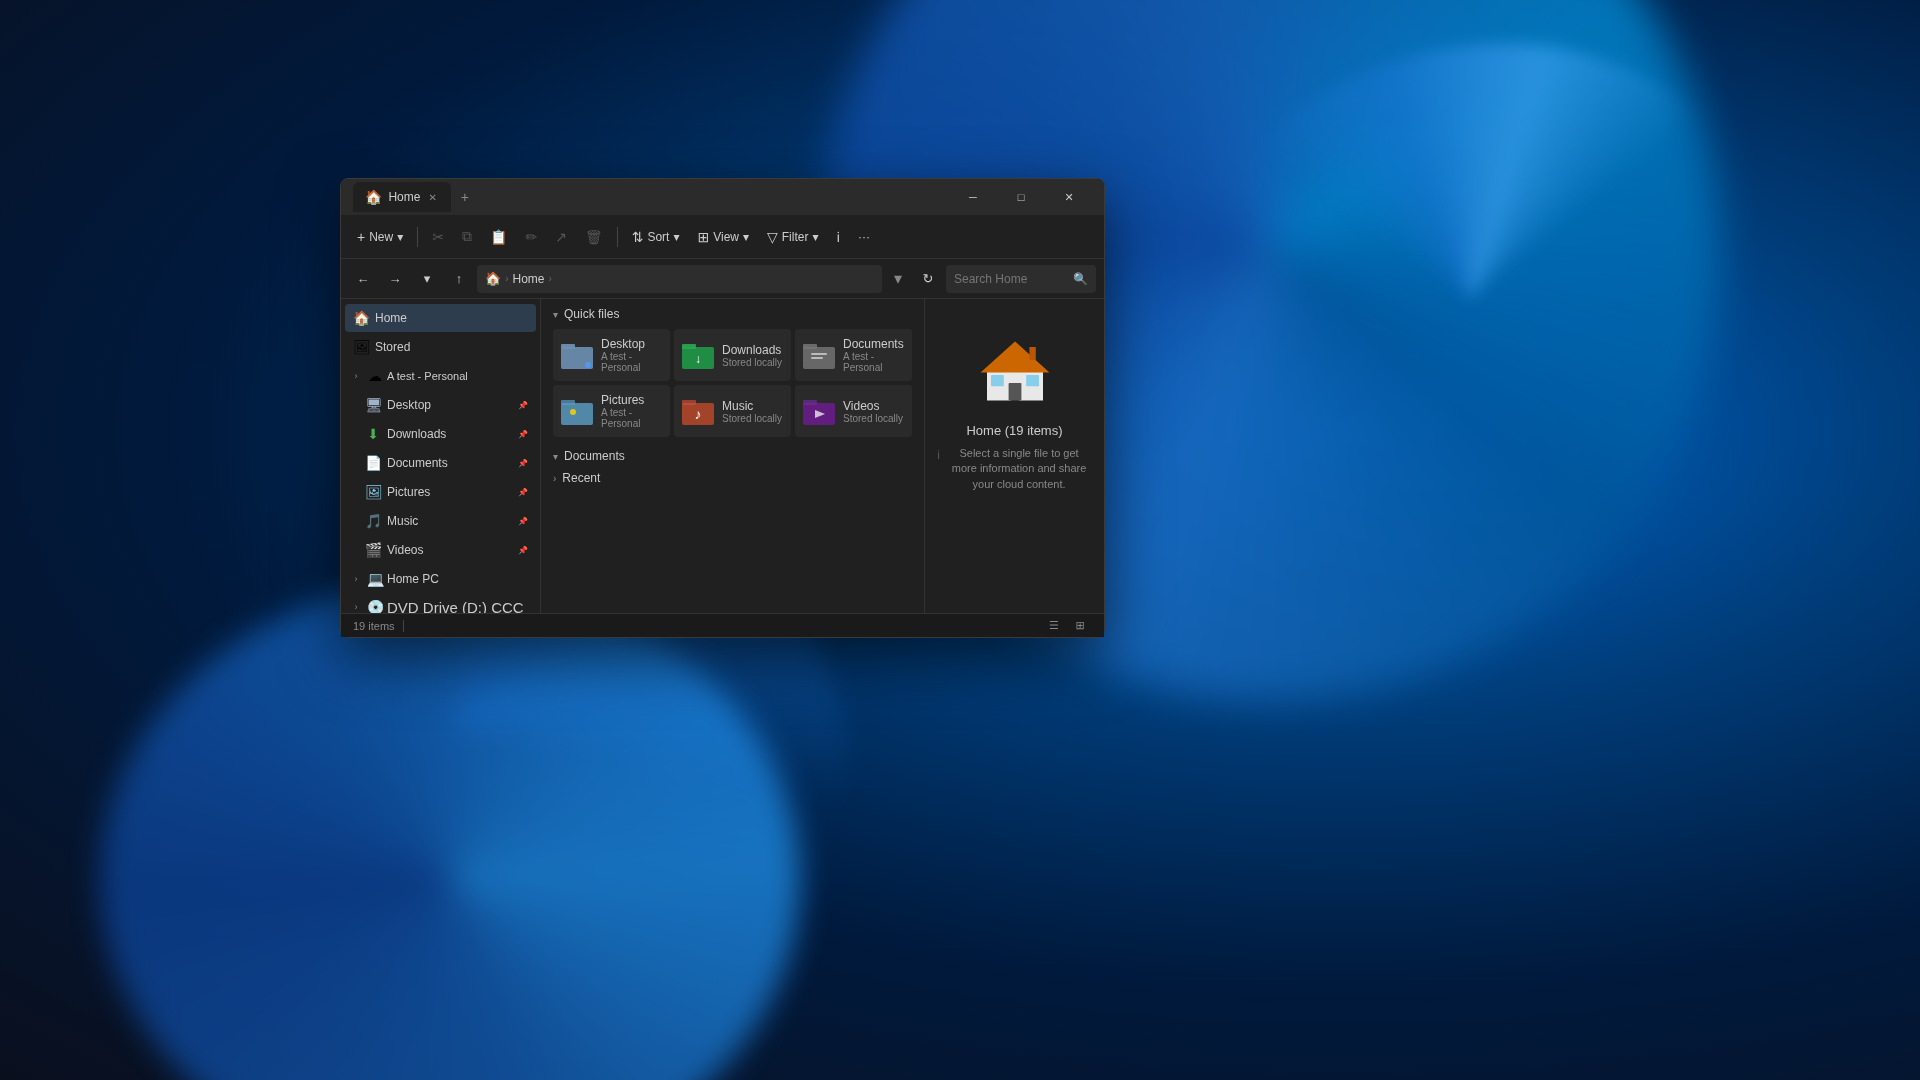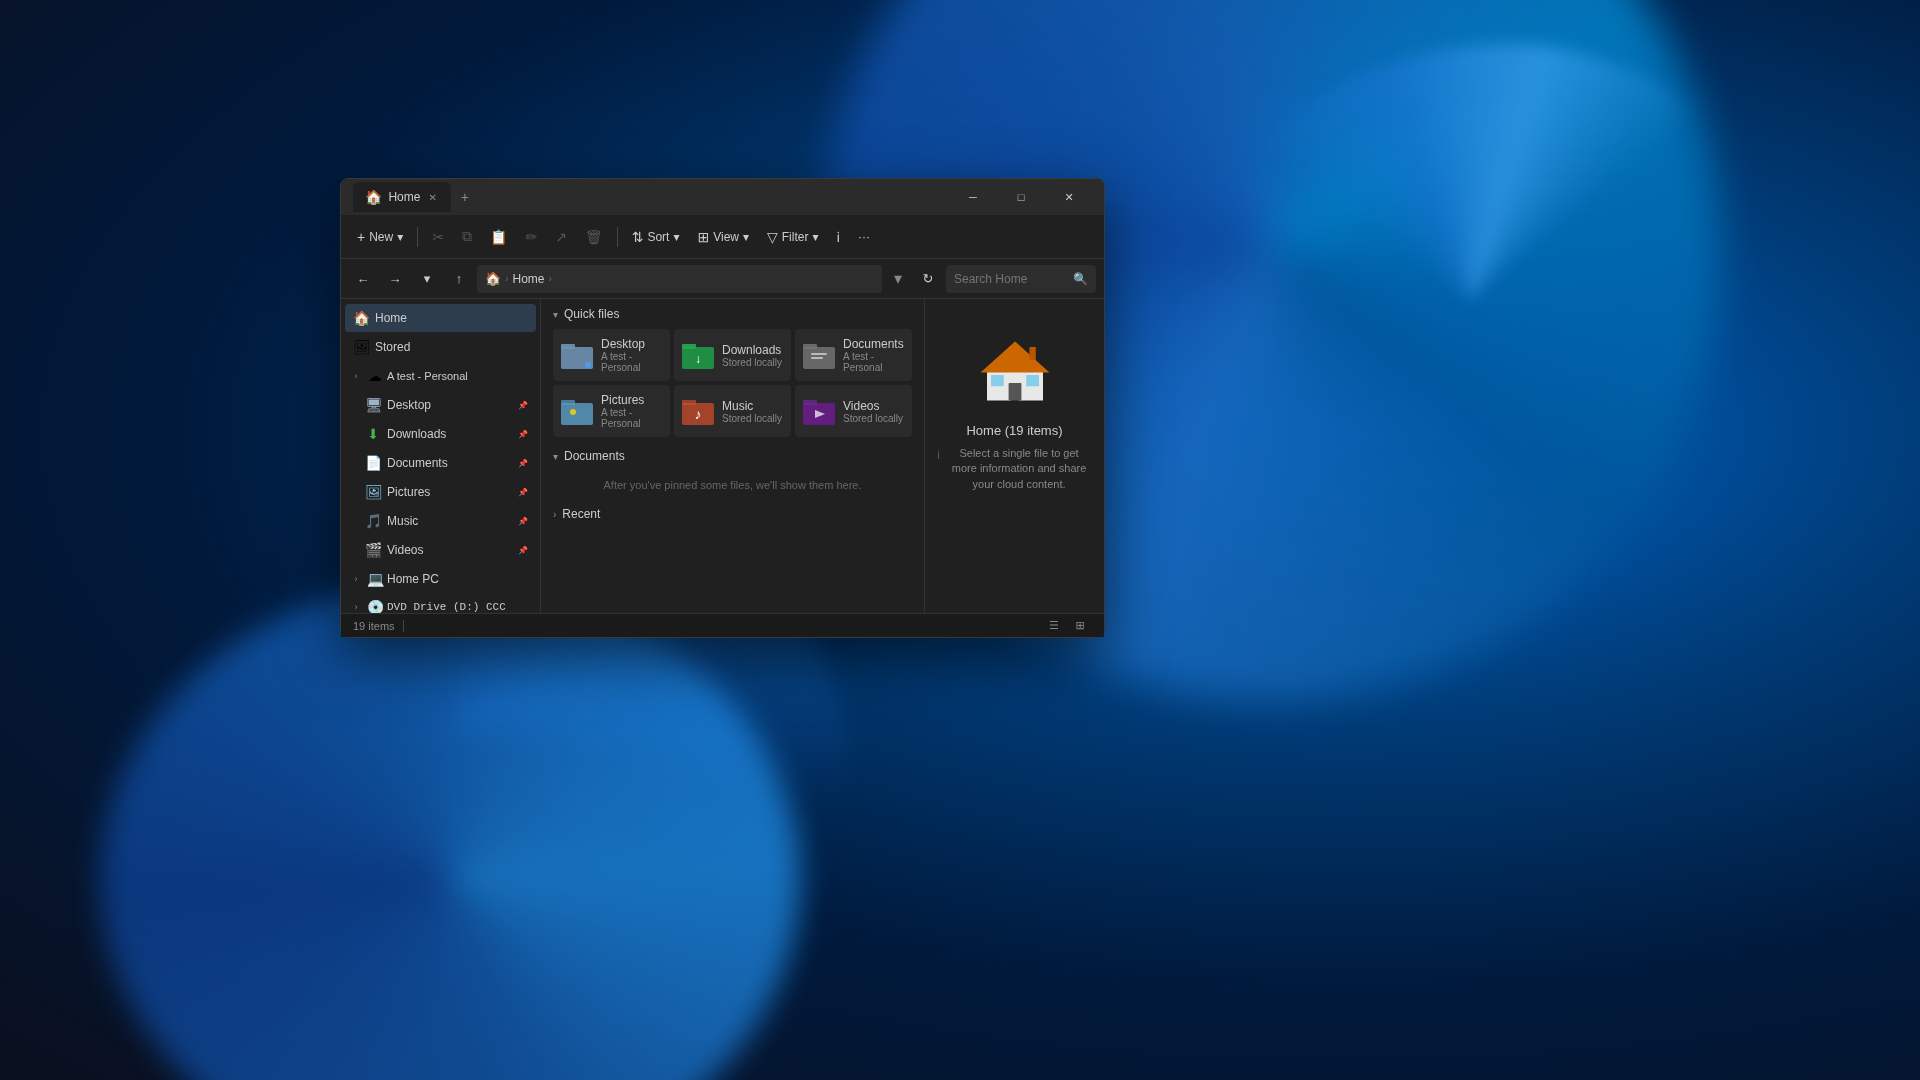--- a/index.html
+++ b/index.html
@@ -652,21 +652,21 @@
 
       <div class="sidebar-section-header">
         <span class="sidebar-expand">›</span>
         <span class="sidebar-item-icon">💻</span>
         <span class="sidebar-item-label">Home PC</span>
       </div>
 
       <div class="sidebar-section-header">
         <span class="sidebar-expand">›</span>
         <span class="sidebar-item-icon">💿</span>
-        <span class="sidebar-item-label" style="font-size:11px;font-family:Liberation Mono, monospace;">DVD Drive (D:) CCC</span>
+        <span class="sidebar-item-label" style="font-size:15px;">DVD Drive (D:) CCC</span>
       </div>
 
     </div>
 
     <div class="main-panel">
       <div class="content-scroll">
 
         <div class="section-header">
           <span class="section-chevron">▾</span>
           <span class="section-title">Quick files</span>
@@ -765,21 +765,20 @@
             </div>
           </div>
 
         </div>
 
         <div class="favorites-section">
           <div class="section-header">
             <span class="section-chevron">▾</span>
             <span class="section-title">Documents</span>
           </div>
-          <div class="favorites-empty">After you've pinned some files, we'll show them here.</div>
         </div>
 
         <div class="recent-section">
           <div class="section-header">
             <span class="section-chevron">›</span>
             <span class="section-title">Recent</span>
           </div>
         </div>
 
       </div>

